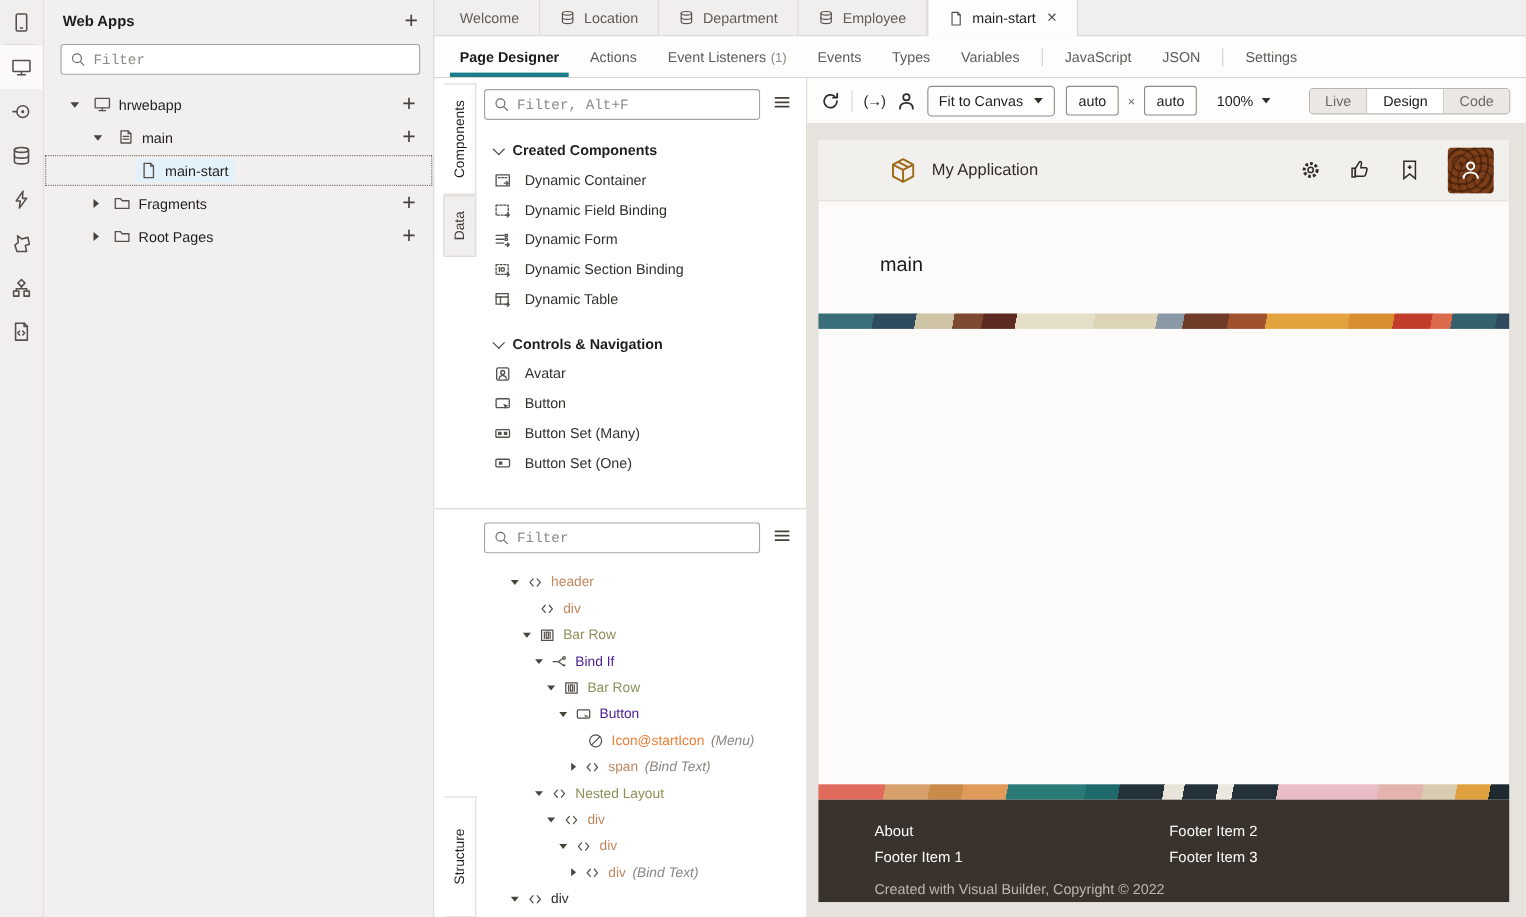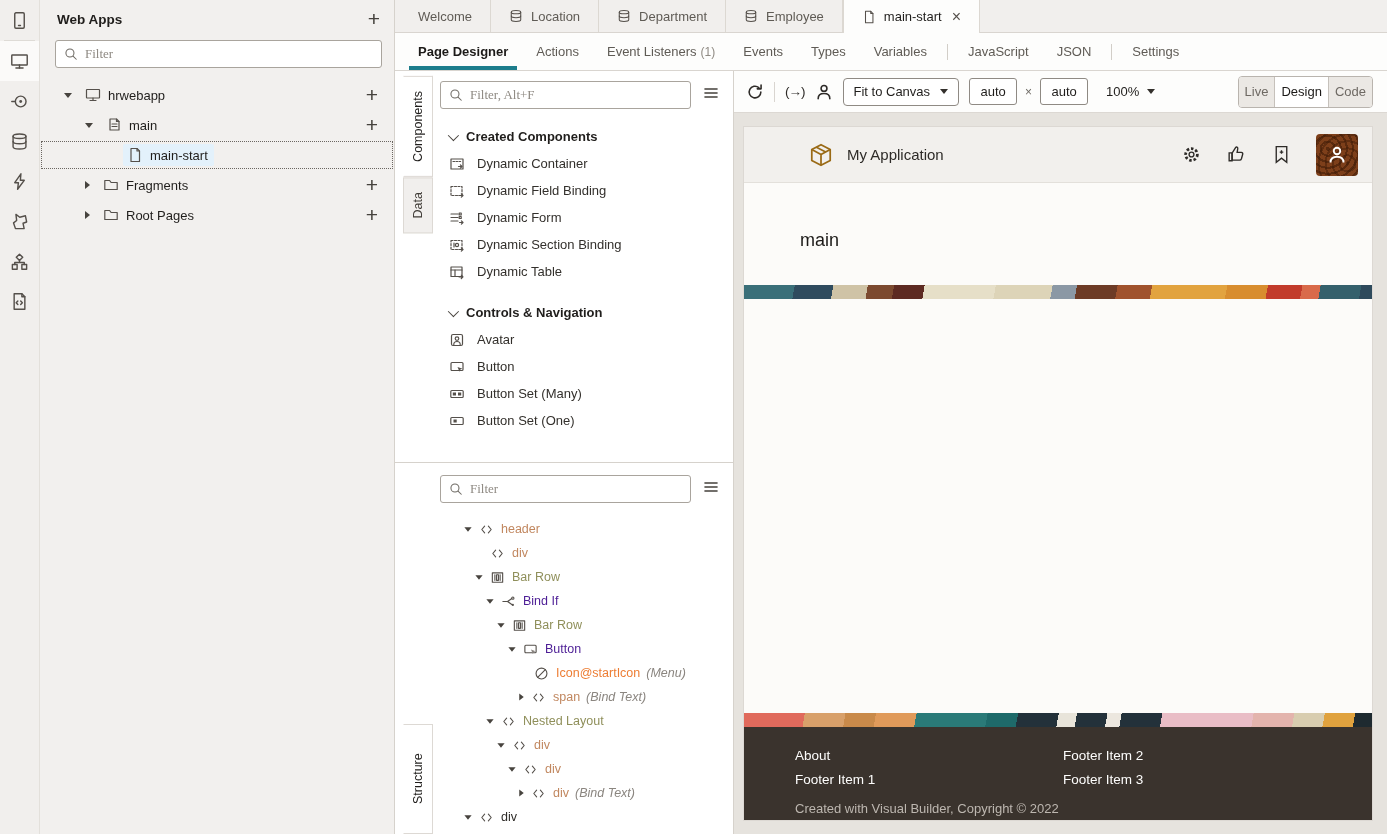--- a/index.html
+++ b/index.html
@@ -15,21 +15,21 @@
   .rail-sep { height:1px; background:#dedbd6; margin:0 4px 0 4px; }
 
   
   .webapps { width:355px; background:#f2f0ee; border-right:1px solid #d6d2cc; flex:none; position:relative; }
   .wa-head { display:flex; align-items:center; padding:10px 14px 6px 17px; }
   .wa-title { font-weight:700; font-size:13.5px; }
   .wa-plus { margin-left:auto; }
   .plus-btn { font-size:21px; font-weight:300; color:#46423d; line-height:18px; cursor:pointer; }
   .filter-box { display:flex; align-items:center; gap:7px; background:#fff; border:1px solid #a9a49d; border-radius:3px; height:28px; padding:0 8px; margin:6px 12px 10px 15px; }
   .filter-box svg { width:14px; height:14px; stroke:#6e6a64; flex:none; }
-  .filter-box input { border:none; outline:none; font-size:13px; color:#201e1c; width:100%; font-family:Liberation Serif, serif; background:transparent; }
+  .filter-box input { border:none; outline:none; font-size:13px; color:#201e1c; width:100%; font-family:Liberation Mono, monospace; background:transparent; }
   .filter-box input::placeholder { color:#8f8a83; }
   .wa-tree { margin-top:12px; }
   .wa-row { height:30px; display:flex; align-items:center; padding:0 16px 0 24px; position:relative; cursor:pointer; }
   .wa-row.selected { outline:1px dotted #6b6661; outline-offset:-2px; }
   .indent { flex:none; height:1px; }
   .caret { width:0; height:0; flex:none; margin-right:9px; }
   .caret.down  { border-left:4.5px solid transparent; border-right:4.5px solid transparent; border-top:5.5px solid #47433e; }
   .caret.right { border-top:4.5px solid transparent; border-bottom:4.5px solid transparent; border-left:5.5px solid #47433e; }
   .caret.none { visibility:hidden; border-left:4.5px solid transparent; border-right:4.5px solid transparent; border-top:5.5px solid transparent; }
   .hl { display:flex; align-items:center; gap:7px; padding:3px 6px 3px 4px; border-radius:2px; }
@@ -91,21 +91,21 @@
   .tb-icon { cursor:pointer; display:flex; align-items:center; }
   .tb-icon svg { width:18px; height:18px; stroke:#2e2b28; stroke-width:1.4; }
   .tb-divider { width:1px; height:20px; background:#d9d5d0; }
   .tb-params { font-size:13.5px; color:#2e2b28; cursor:pointer; letter-spacing:-1px; }
   .dd-btn { display:flex; align-items:center; gap:10px; border:1px solid #8f8a84; border-radius:4px; background:#fff; height:28px; padding:0 10px; font-size:13px; cursor:pointer; }
   .dd-caret { width:0; height:0; border-left:4.5px solid transparent; border-right:4.5px solid transparent; border-top:5px solid #33302c; }
   .size-input { width:48px; height:27px; border:1px solid #8f8a84; border-radius:3px; text-align:center; font-size:13px; color:#201e1c; font-family:"Liberation Sans",sans-serif; background:#fff; }
   .times { color:#6e6a64; font-size:12px; margin:0 -2px; }
   .zoom-dd { display:flex; align-items:center; gap:8px; font-size:13px; cursor:pointer; padding:0 4px; margin-left:4px; }
   .mode-group { margin-left:auto; display:flex; border:1px solid #b9b4ae; border-radius:4px; overflow:hidden; }
-  .mode-btn { height:30px; padding:0 6px; display:flex; align-items:center; font-size:13px; color:#6e6963; background:#ebe8e4; border-right:1px solid #c6c1bb; cursor:pointer; }
+  .mode-btn { height:22px; padding:0 14px; display:flex; align-items:center; font-size:13px; color:#6e6963; background:#ebe8e4; border-right:1px solid #c6c1bb; cursor:pointer; }
   .mode-btn:last-child { border-right:none; }
   .mode-btn.active { background:#fff; color:#1c1a18; }
 
   .canvas-backdrop { flex:1; background:#e6e3de; padding:13px 14px 0 9px; min-height:0; }
   .canvas-page { width:100%; height:695px; background:#fcfbf9; border:1px solid #dcd8d3; display:flex; flex-direction:column; }
   .app-header { height:56px; flex:none; background:#f2f0ed; border-bottom:1px solid #e3e0db; display:flex; align-items:center; padding:0 14px 0 64px; }
   .app-logo { width:26px; height:26px; margin-right:13px; }
   .app-logo svg { width:26px; height:26px; stroke:#9a6a15; stroke-width:1.6; fill:none; stroke-linejoin:round; }
   .app-title { font-size:15px; color:#2e2b28; }
   .hdr-actions { margin-left:auto; display:flex; align-items:center; gap:24px; }

